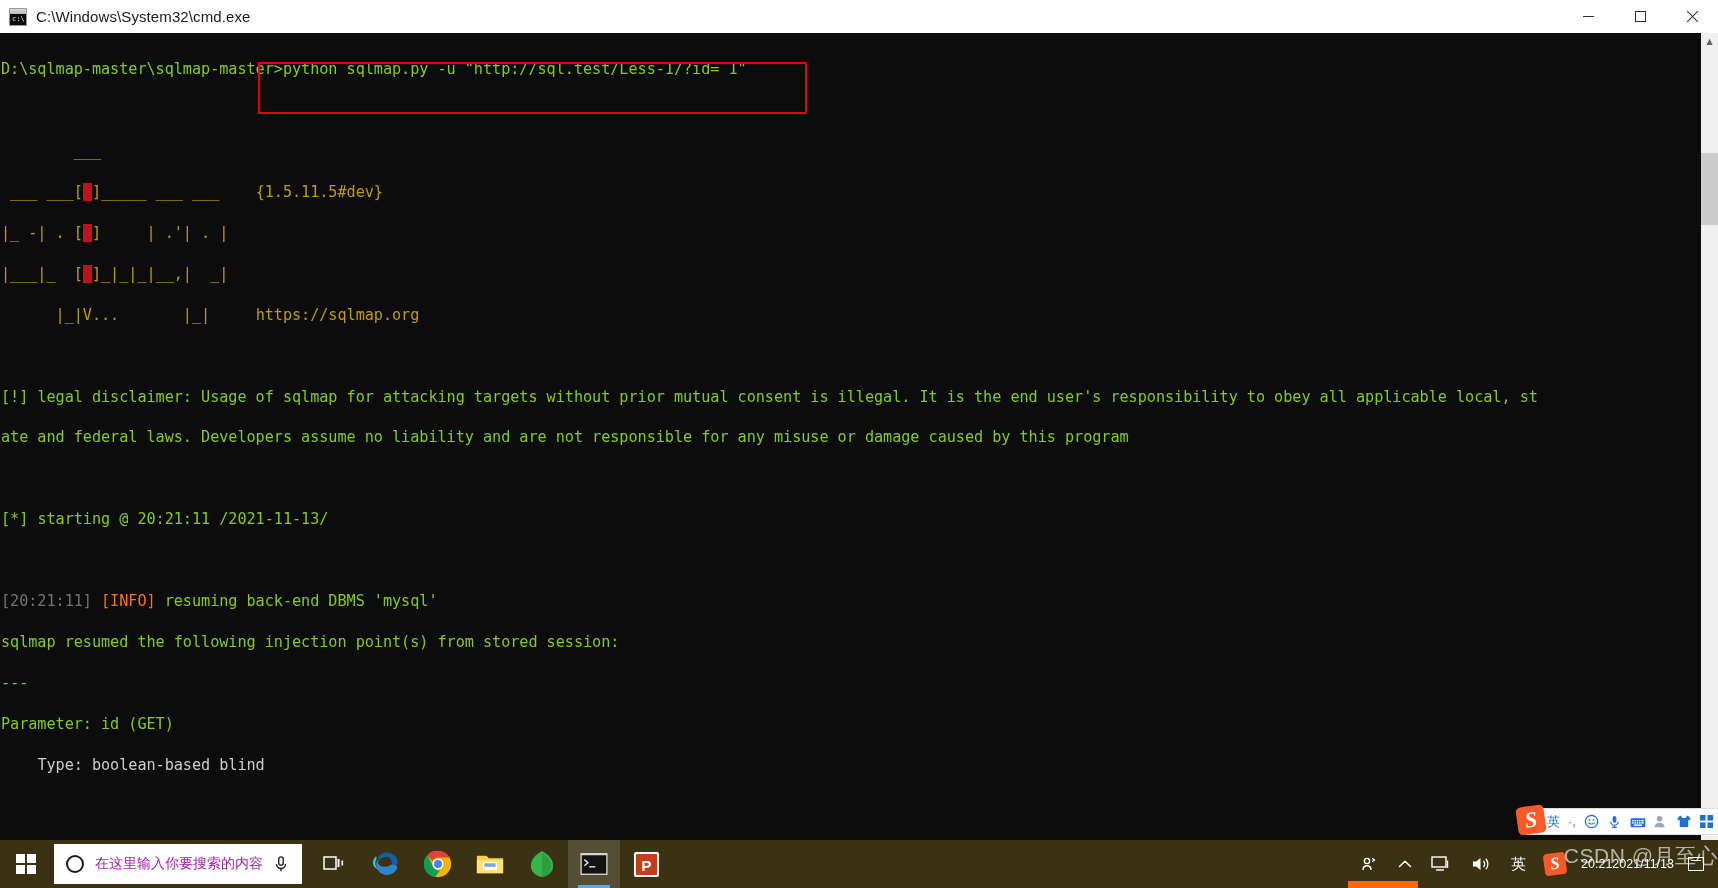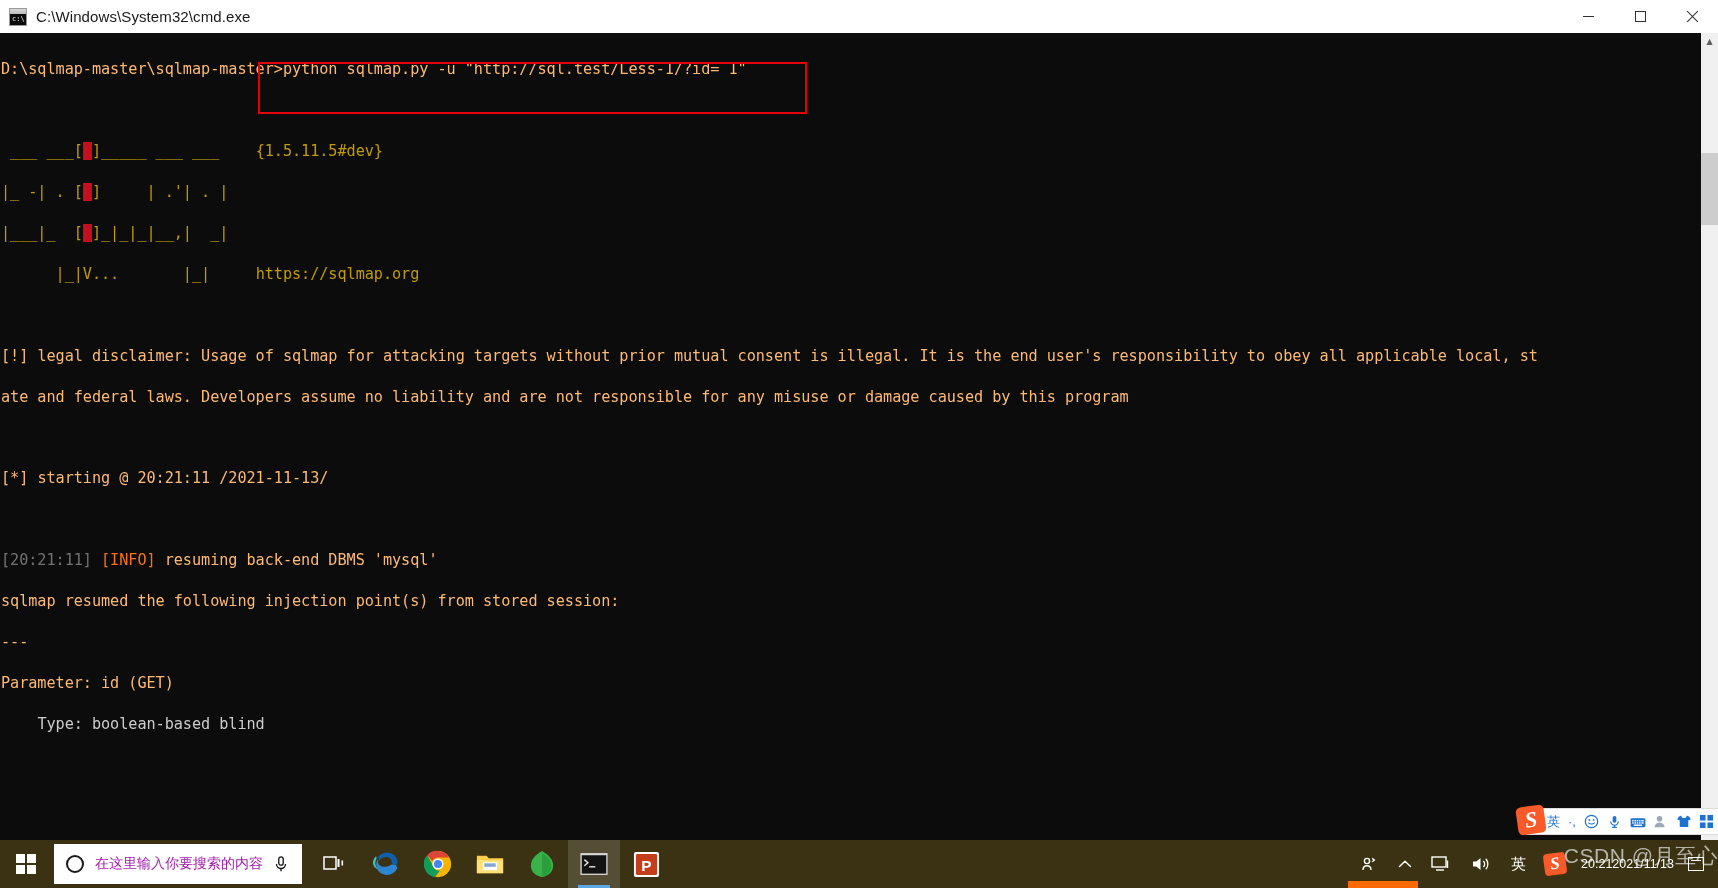--- a/index.html
+++ b/index.html
@@ -108,21 +108,21 @@
     font-size: 15.2px;
     line-height: 20.45px;
     color: #cccccc;
     white-space: pre;
     letter-spacing: -0.05px;
   }
   .line { height: 20.45px; }
   .blue   { color: #737373; }
   .green  { color: #f97316; }
   .dim    { color: #767676; }
-  .norm   { color: #fdba74; }
+  .norm   { color: #84cc16; }
   .logo   { color: #c19c00; }
   .logored{ color: #c50f1f; background: #c50f1f; }
 
   
   .scrollbar {
     position: absolute;
     top: 33px; right: 0;
     width: 17px;
     height: 807px;
     background: #f0f0f0;
@@ -345,20 +345,21 @@
       <div class="tb-btn close">
           <i class="glyph-close"></i>
         </div>
     </div>
   </div>
 
   <div class="console">
     <div class="console-body">
 <div class="line"><span class="norm">D:\sqlmap-master\sqlmap-master&gt;</span><span class="norm">python sqlmap.py -u "http://sql.test/Less-1/?id= 1"</span></div>
 <div class="line"> </div>
+<div class="line"><span class="logo">        ___</span></div>
 <div class="line"><span class="logo"> ___ ___[</span><span class="logored">.</span><span class="logo">]_____ ___ ___  </span><span class="norm">  </span><span class="logo">{1.5.11.5#dev}</span></div>
 <div class="line"><span class="logo">|_ -| . [</span><span class="logored">)</span><span class="logo">]     | .'| . |  </span></div>
 <div class="line"><span class="logo">|___|_  [</span><span class="logored">,</span><span class="logo">]_|_|_|__,|  _|  </span></div>
 <div class="line"><span class="logo">      |_|V...       |_|   </span><span class="norm">  </span><span class="logo">https://sqlmap.org</span></div>
 <div class="line"> </div>
 <div class="line"><span class="norm">[!]</span><span class="norm"> </span><span class="norm">legal disclaimer: Usage of sqlmap for attacking targets without prior mutual consent is illegal. It is the end user's responsibility to obey all applicable local, st</span></div>
 <div class="line"><span class="norm">ate and federal laws. Developers assume no liability and are not responsible for any misuse or damage caused by this program</span></div>
 <div class="line"> </div>
 <div class="line"><span class="norm">[*]</span><span class="norm"> </span><span class="norm">starting @ 20:21:11 /2021-11-13/</span></div>
 <div class="line"> </div>

